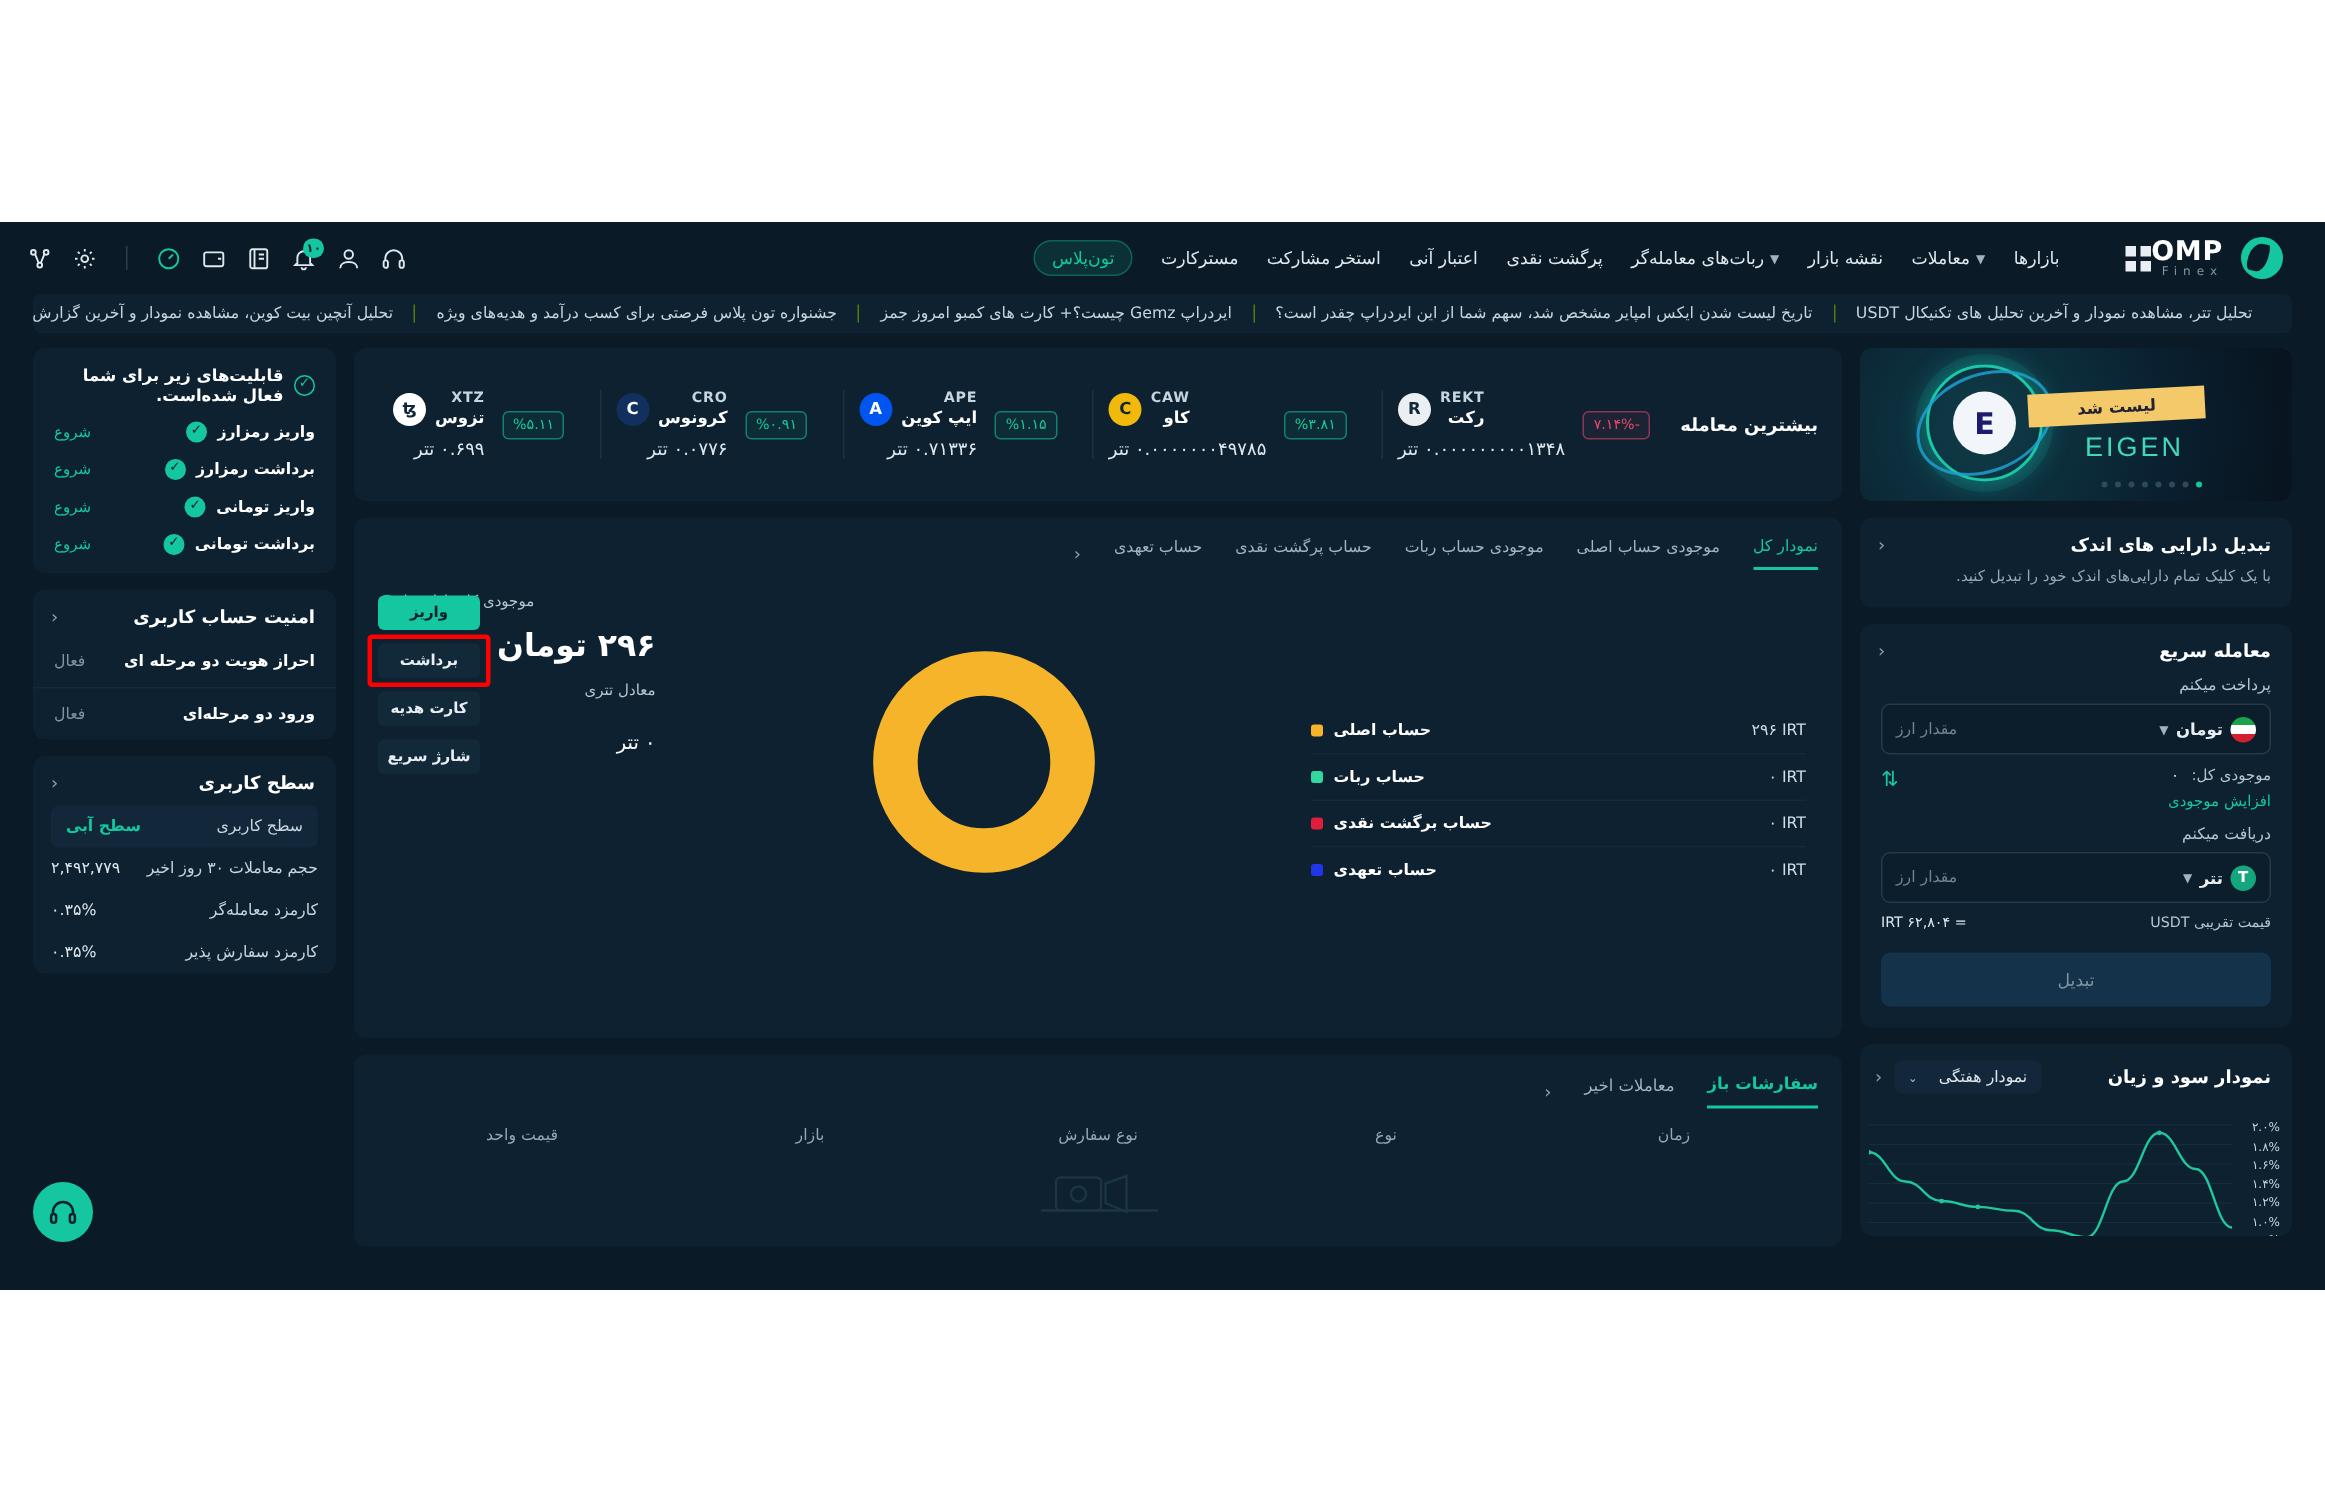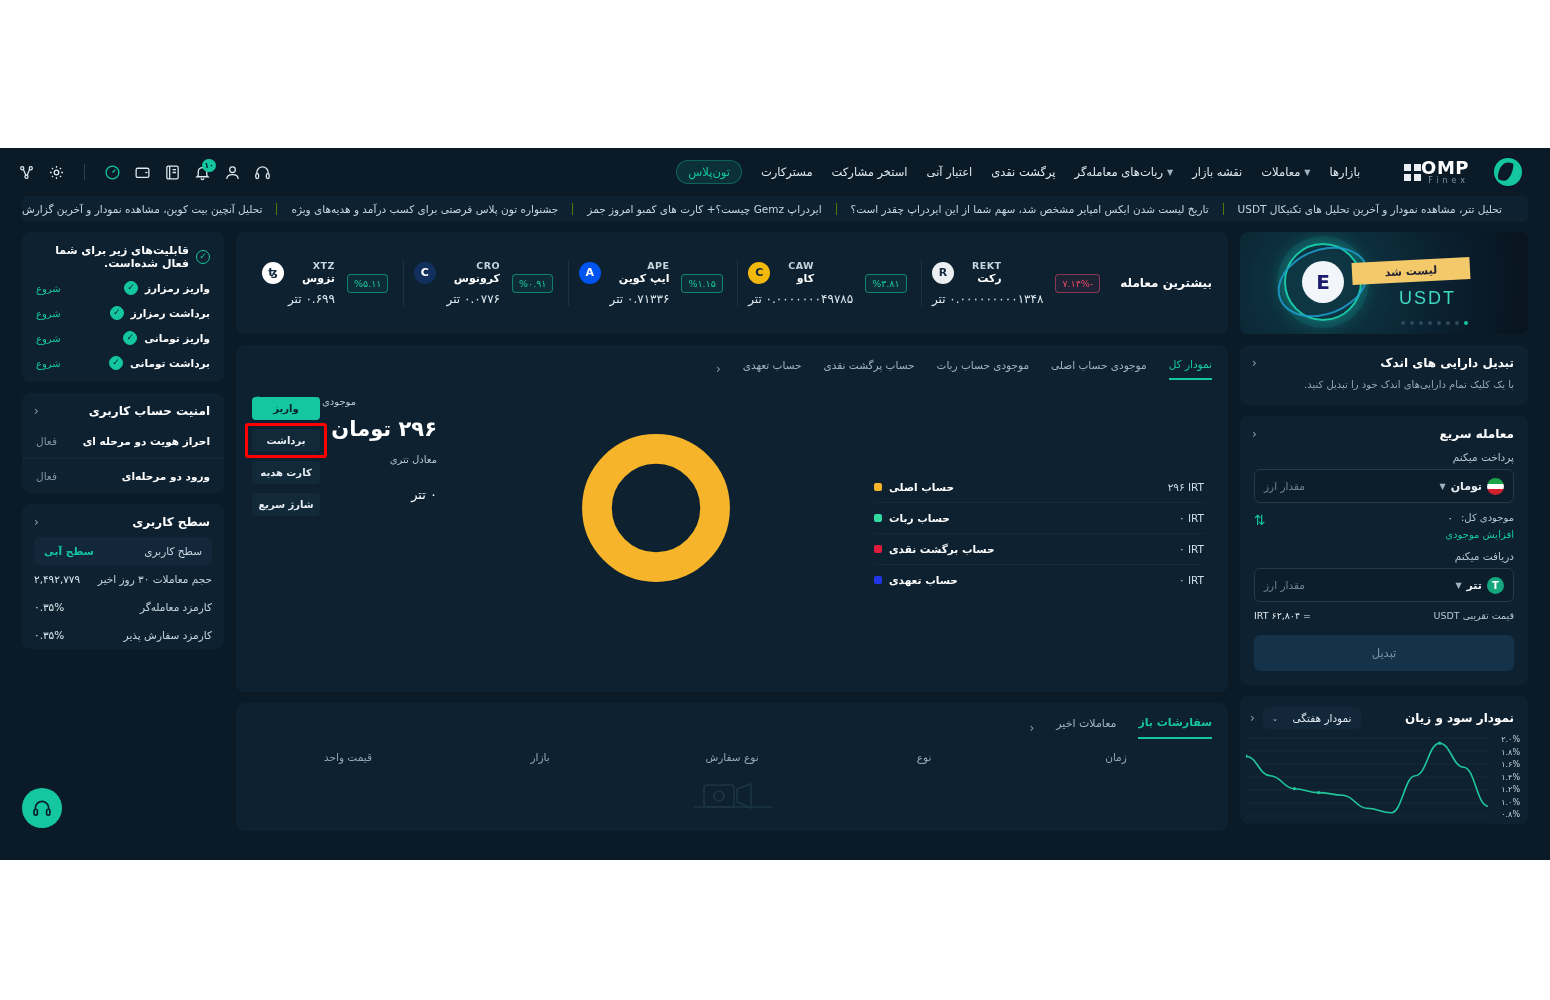--- a/index.html
+++ b/index.html
@@ -15,21 +15,21 @@
     background: #0a1a26;
     color: #e8eef3;
     direction: rtl;
   }
 
   
   .topnav {
     height: 48px; display: flex; align-items: center;
     padding: 0 22px 0 18px; background: #0a1a26;
   }
-  .logo-wrap { display: flex; align-items: center; gap: 25px; margin-right: 6px; }
+  .logo-wrap { display: flex; align-items: center; gap: 12px; margin-right: 6px; }
   .logo-mark {
     width: 28px; height: 28px; border-radius: 50%;
     background: #14c7a0; position: relative; overflow: hidden;
   }
   .logo-mark::after {
     content: ""; position: absolute; left: 5px; top: 4px;
     width: 13px; height: 19px; background: #0a1a26;
     border-radius: 60% 10% 50% 20%/ 60% 30% 60% 30%;
     transform: rotate(14deg);
   }
@@ -161,40 +161,40 @@
 
   
   .pnl { padding-bottom: 6px; height: 128px; overflow: hidden; }
   .pnl-head { display: flex; align-items: center; justify-content: space-between; padding: 11px 14px 0 10px; }
   .pnl-left { display: flex; align-items: center; gap: 8px; }
   .pnl-select {
     background: #12283a; border-radius: 5px; padding: 5px 9px; font-size: 10.5px;
     color: #dfe8ee; display: flex; align-items: center; gap: 14px; cursor: pointer;
   }
   .pnl-select .cv { font-size: 8px; color: #9fb3c0; }
-  .pnl-body { position: relative; height: 84px; margin-top: 6px; }
+  .pnl-body { position: relative; height: 84px; margin-top: 18px; }
   .pnl-axis {
     position: absolute; right: 8px; top: 0; height: 100%;
     display: flex; flex-direction: column; justify-content: space-between;
     font-size: 8px; color: #c6d5de; text-align: right;
   }
   .pnl-plot { position: absolute; left: 6px; right: 40px; top: 0; bottom: 0; }
   .pnl-plot svg { width: 100%; height: 100%; display: block; }
 
   
   .markets { height: 102px; display: flex; align-items: center; padding: 0 16px; }
   .markets-title { font-size: 12px; font-weight: bold; color: #ffffff; margin-left: 10px; white-space: nowrap; }
   .markets-list { display: flex; flex: 1; align-items: center; justify-content: space-between; }
   .mk {
     display: flex; align-items: center; gap: 12px; padding: 0 10px;
     border-left: 1px solid #1d3241; cursor: pointer;
   }
   .mk:last-child { border-left: none; }
   .mk-info { text-align: left; }
-  .mk-row1 { display: flex; align-items: center; gap: 18px; justify-content: flex-end; }
+  .mk-row1 { display: flex; align-items: center; gap: 6px; justify-content: flex-end; }
   .mk-names { text-align: right; line-height: 1.25; }
   .mk-sym { font-size: 9.5px; color: #c6d5de; font-weight: bold; letter-spacing: .5px; }
   .mk-fa { font-size: 11px; color: #ffffff; font-weight: bold; }
   .mk-logo { width: 22px; height: 22px; border-radius: 50%; display: block; }
   .mk-price { font-size: 12px; color: #dfe8ee; margin-top: 7px; text-align: right; }
   .mk-chg {
     font-size: 9.5px; border-radius: 4px; padding: 3px 6px; white-space: nowrap;
   }
   .chg-up { color: #17c997; border: 1px solid rgba(23,201,151,.55); background: rgba(23,201,151,.07); }
   .chg-dn { color: #e8496b; border: 1px solid rgba(232,73,107,.55); background: rgba(232,73,107,.07); }
@@ -413,21 +413,21 @@
 
   <div class="content">
 
     <div class="col-right">
 
       <div class="promo">
         <div class="orbit"></div>
         <div class="orbit2"></div>
         <div class="coin">E</div>
         <div class="listed">لیست شد</div>
-        <div class="eigen">USDT</div>
+        <div class="eigen">EIGEN</div>
         <div class="dots">
           <i class="on"></i>
             <i></i>
             <i></i>
             <i></i>
             <i></i>
             <i></i>
             <i></i>
             <i></i>
         </div>

